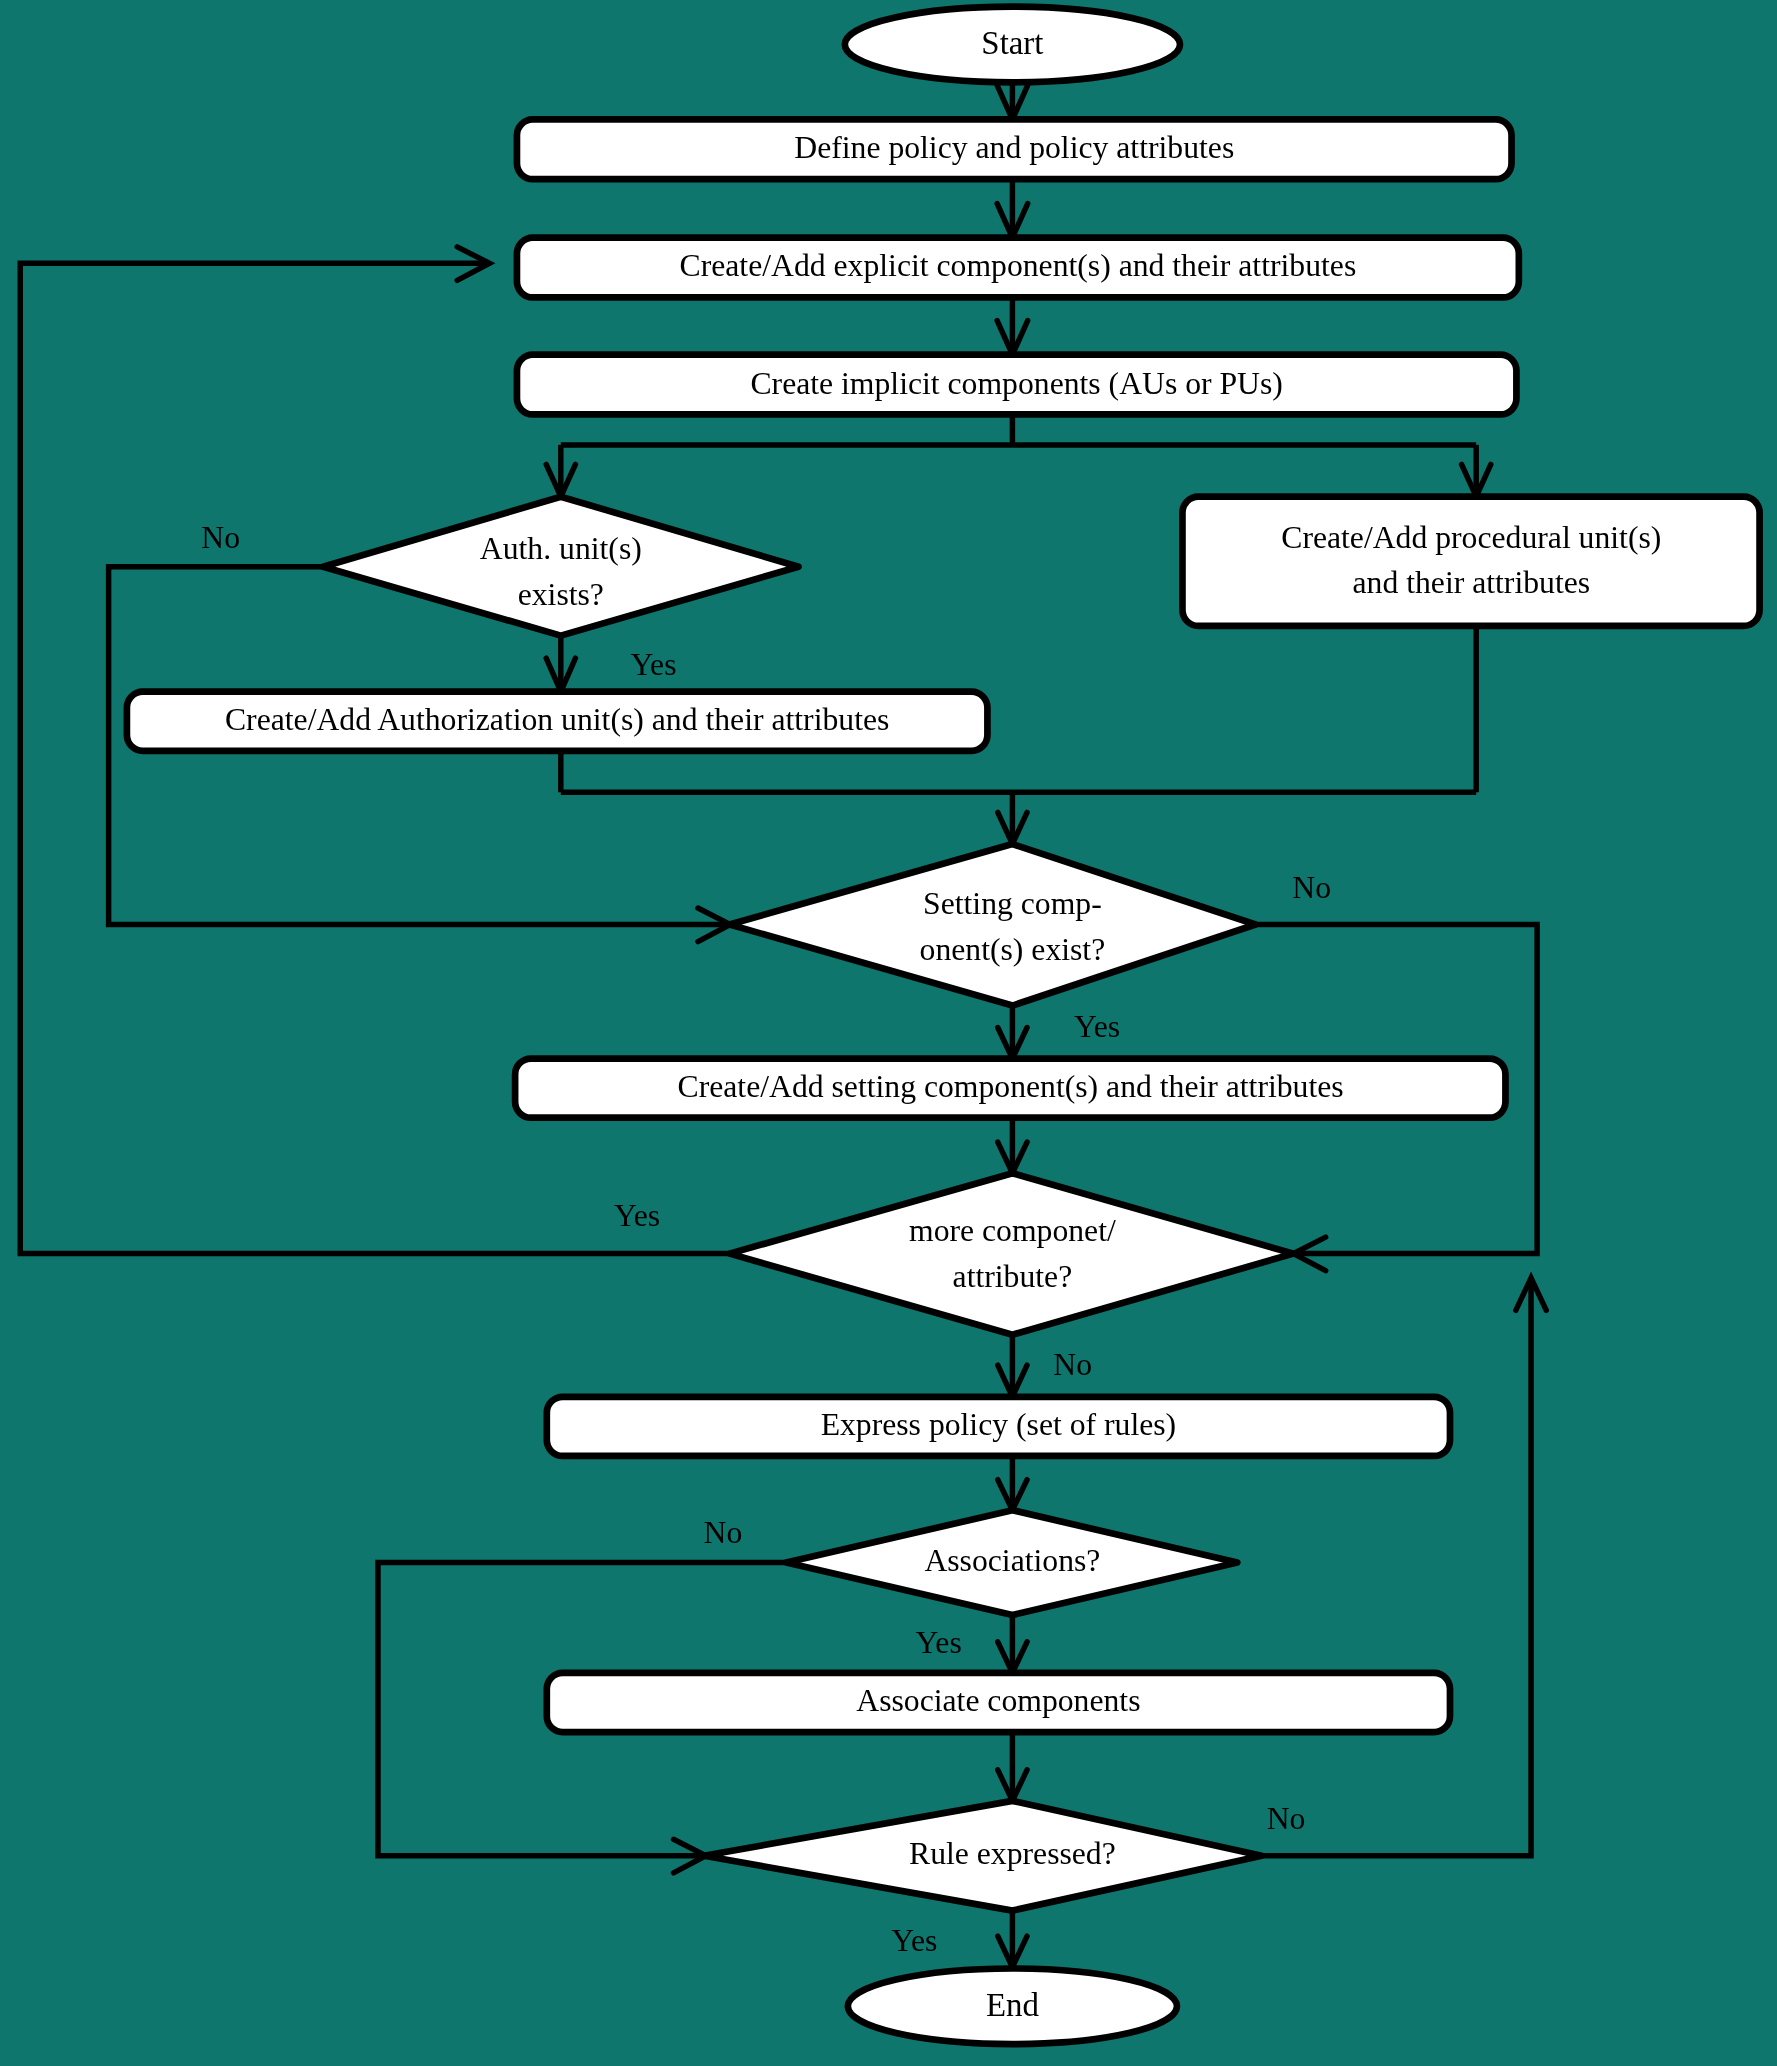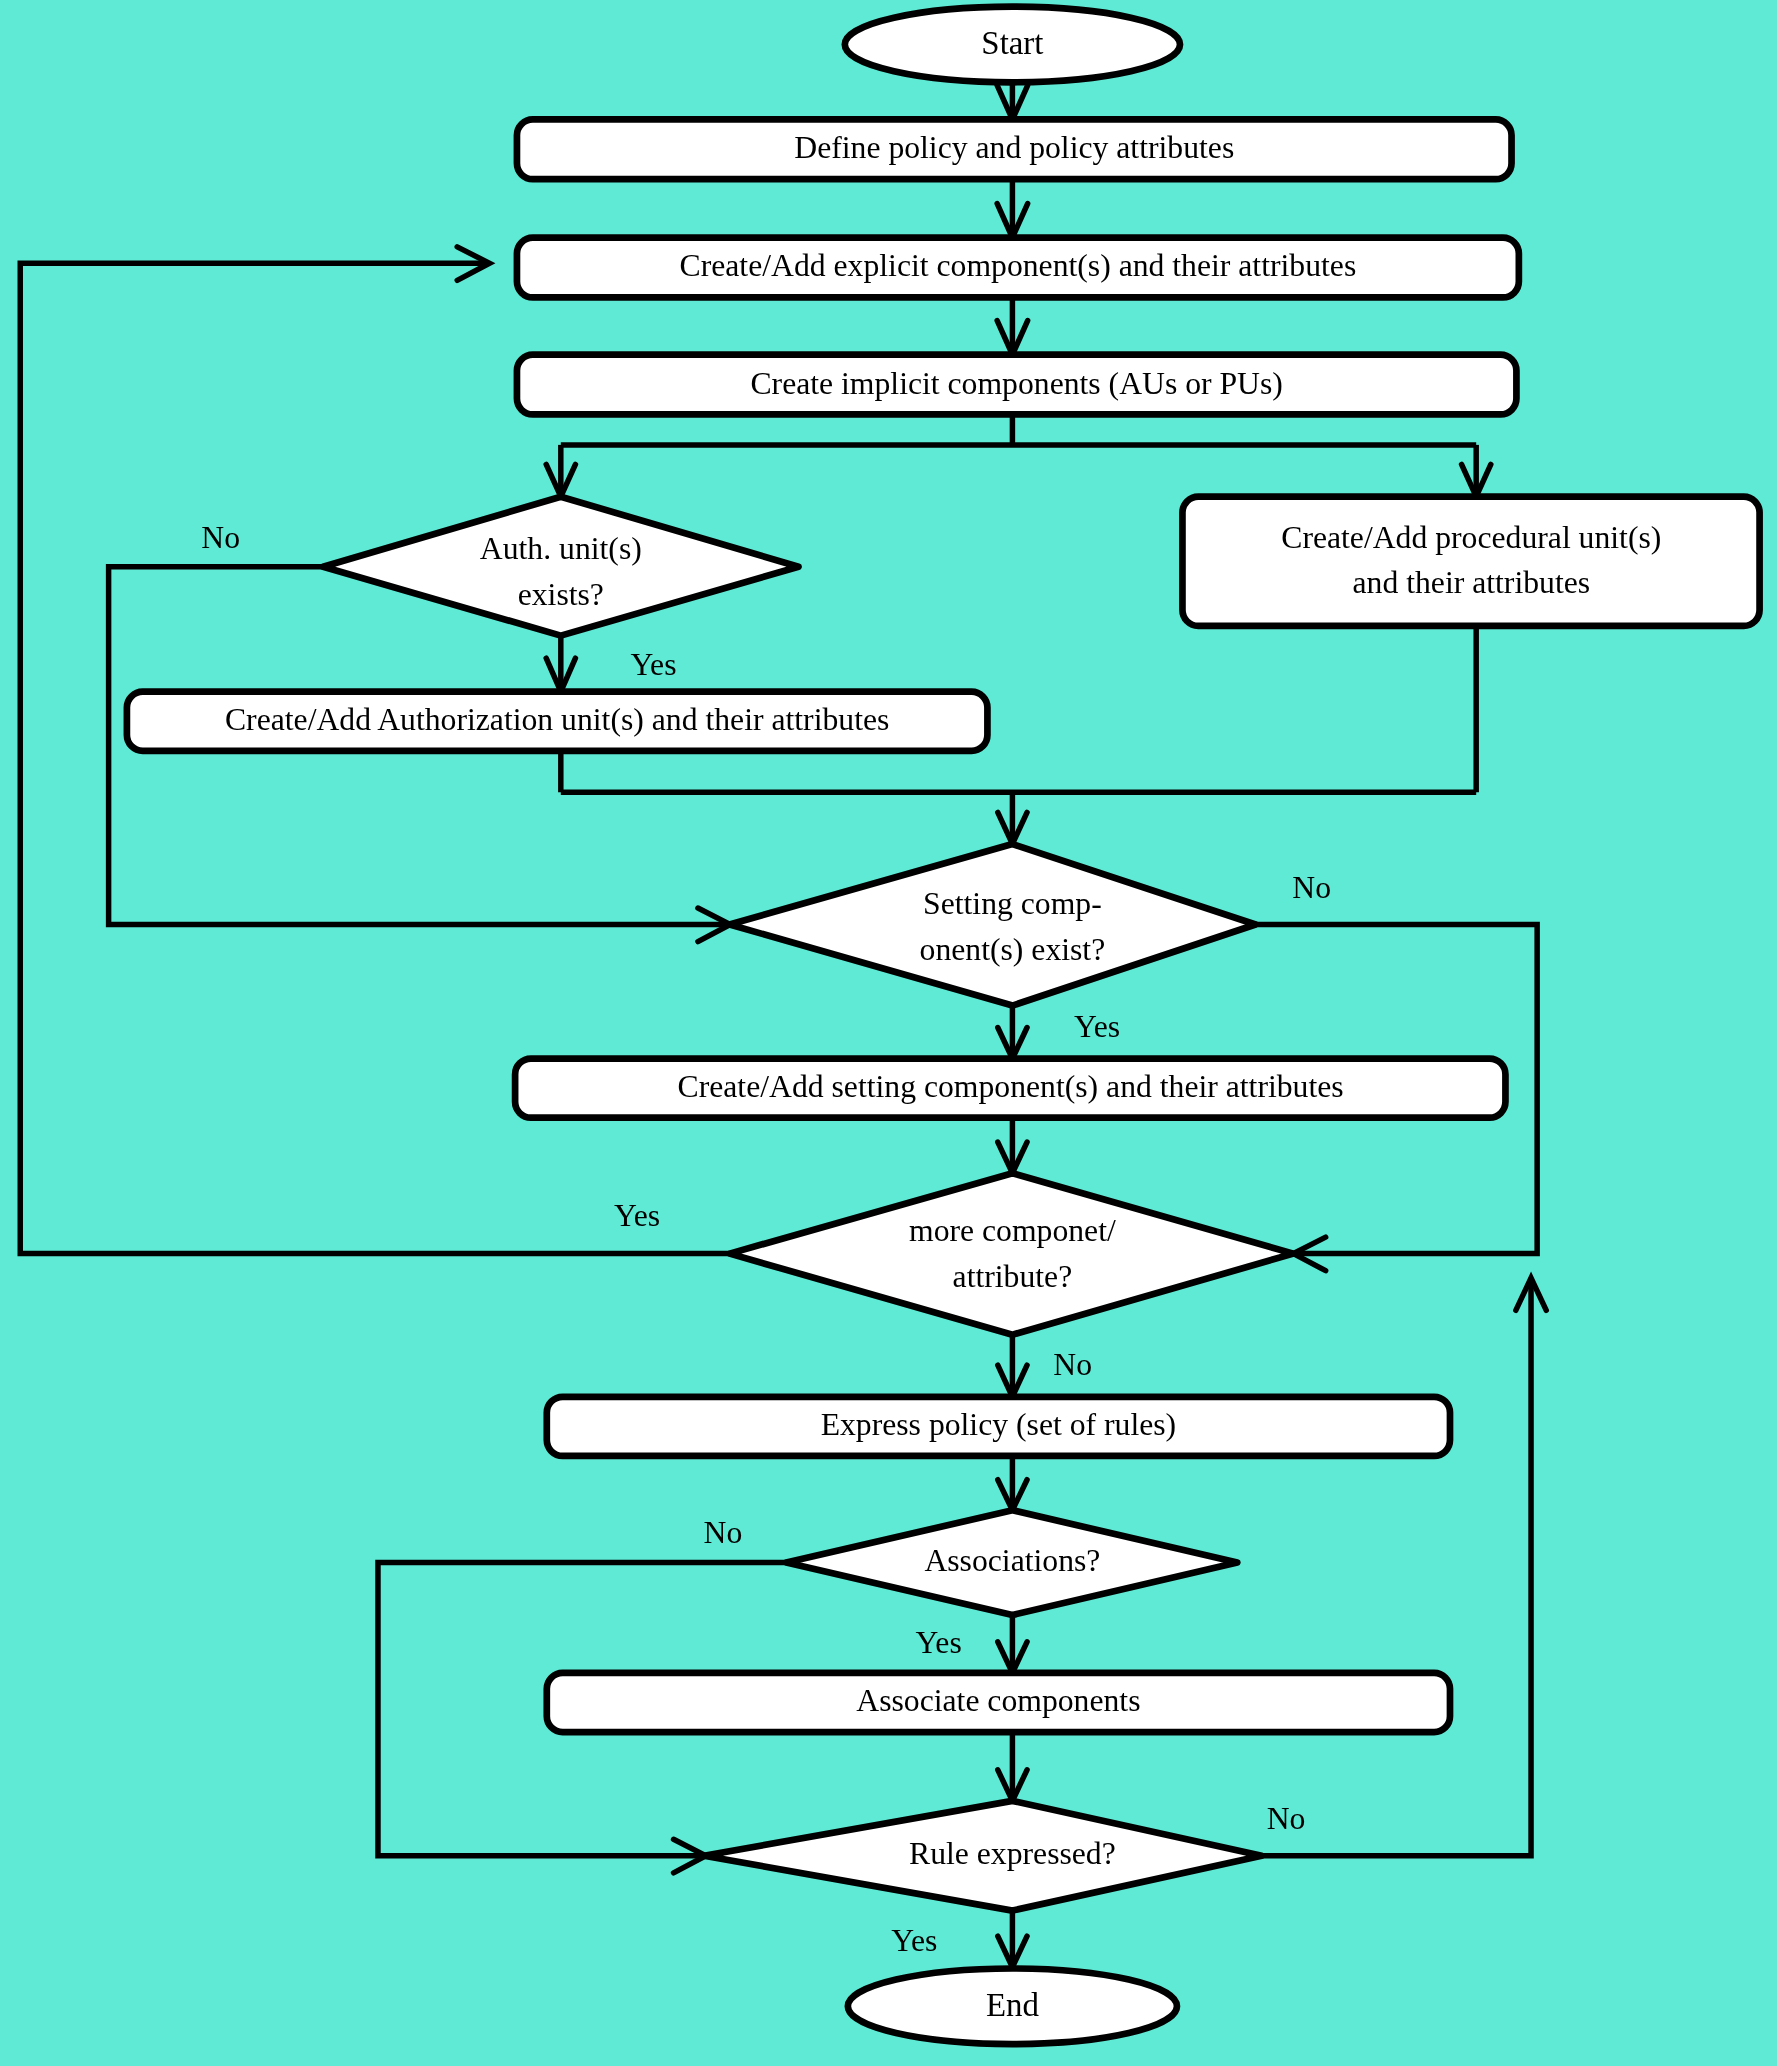--- a/index.html
+++ b/index.html
@@ -7,21 +7,21 @@
     padding: 0;
     background: #ffffff;
   }
   body {
     font-family: "Liberation Serif", "DejaVu Serif", serif;
   }
   #flowchart-root {
     position: relative;
     width: 1778px;
     height: 2066px;
-    background: #5eead4;
+    background: #0f766e;
   }
   svg.fc {
     display: block;
     width: 1778px;
     height: 2066px;
   }
   .shape-stroke {
     fill: #ffffff;
     stroke: #000000;
     stroke-width: 11;

